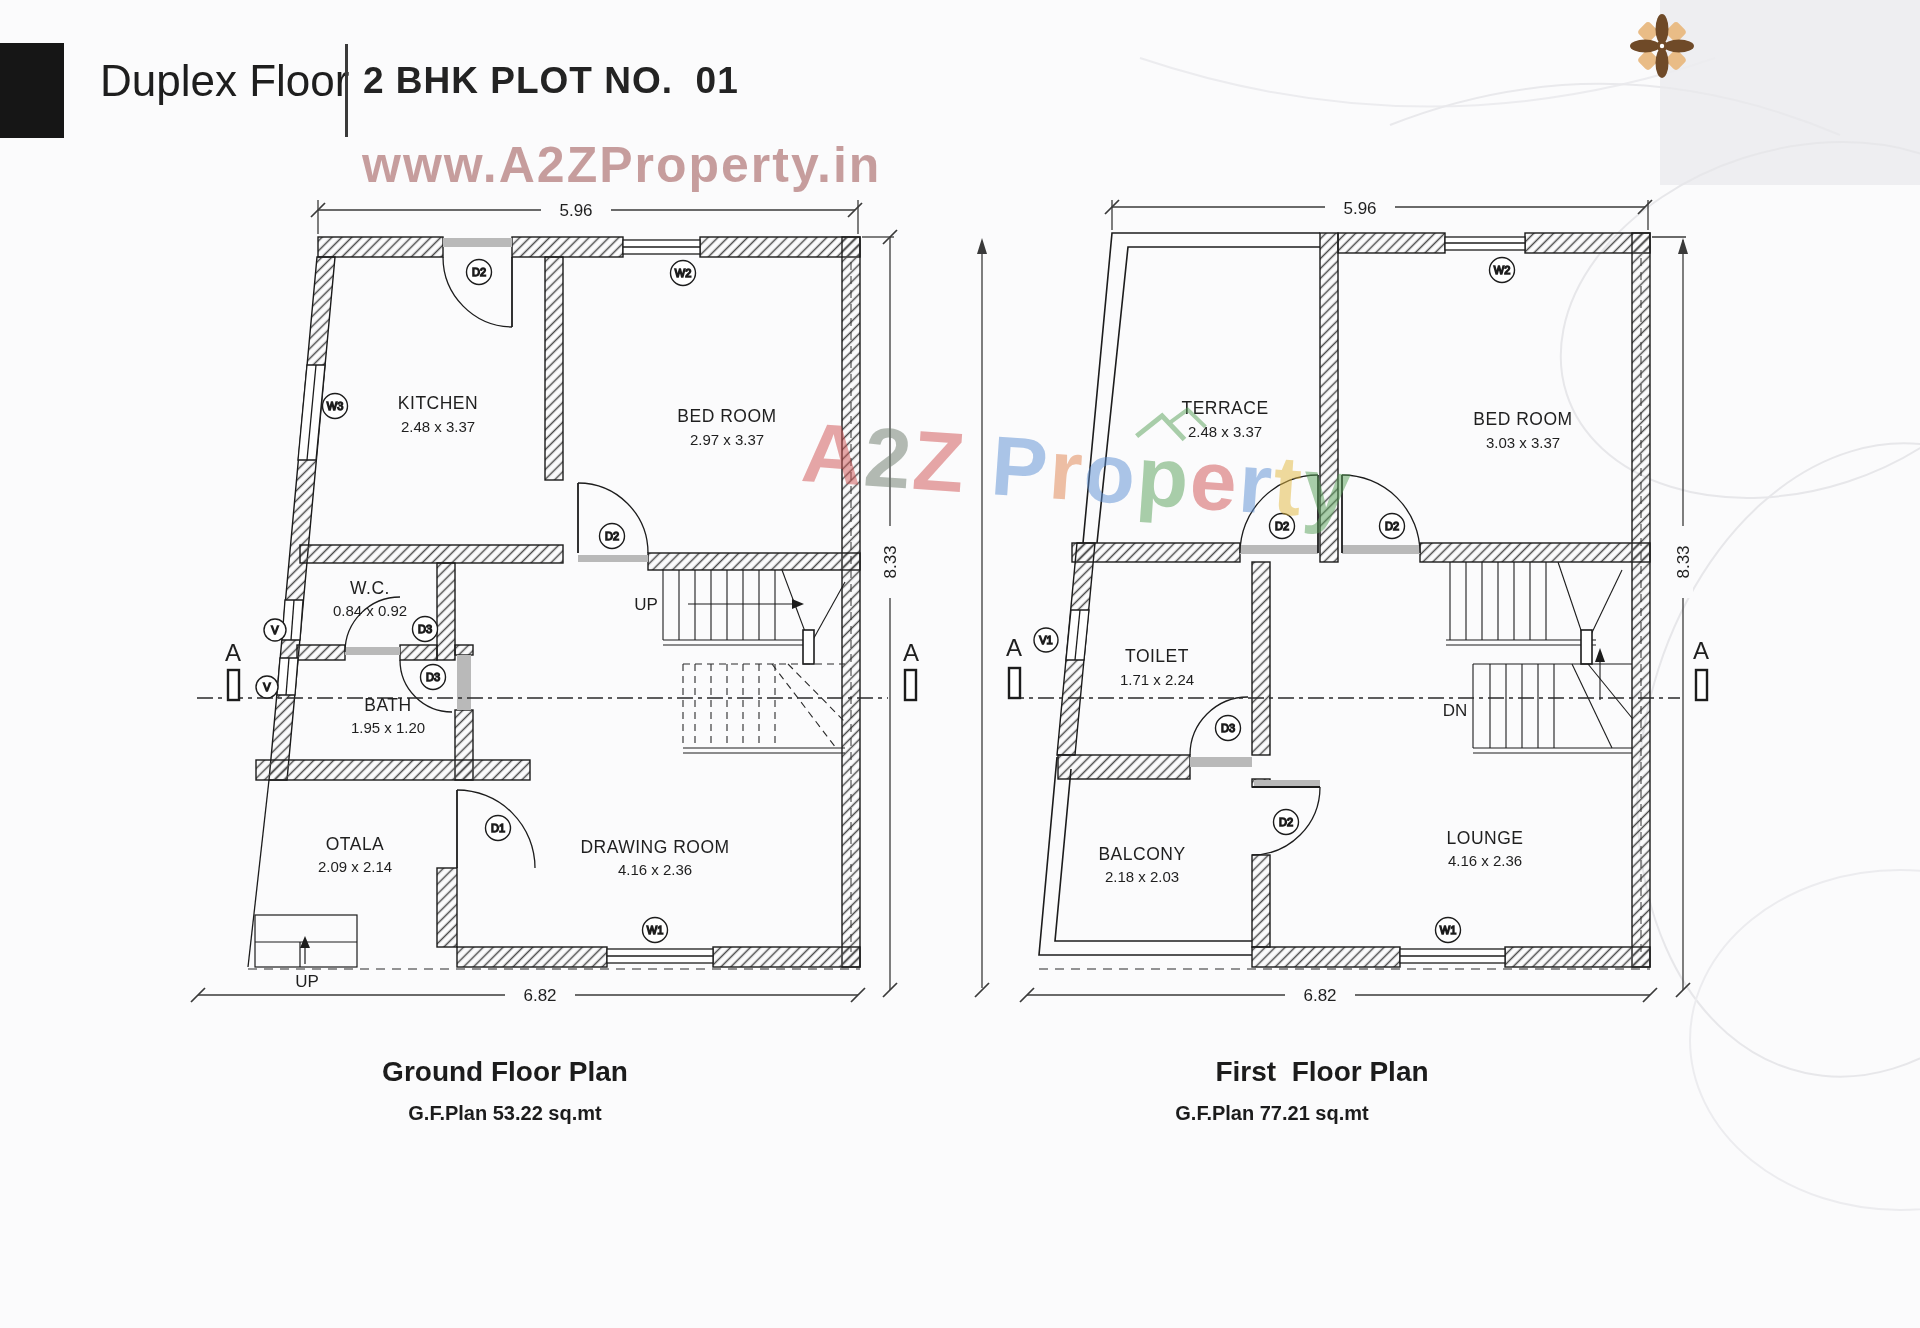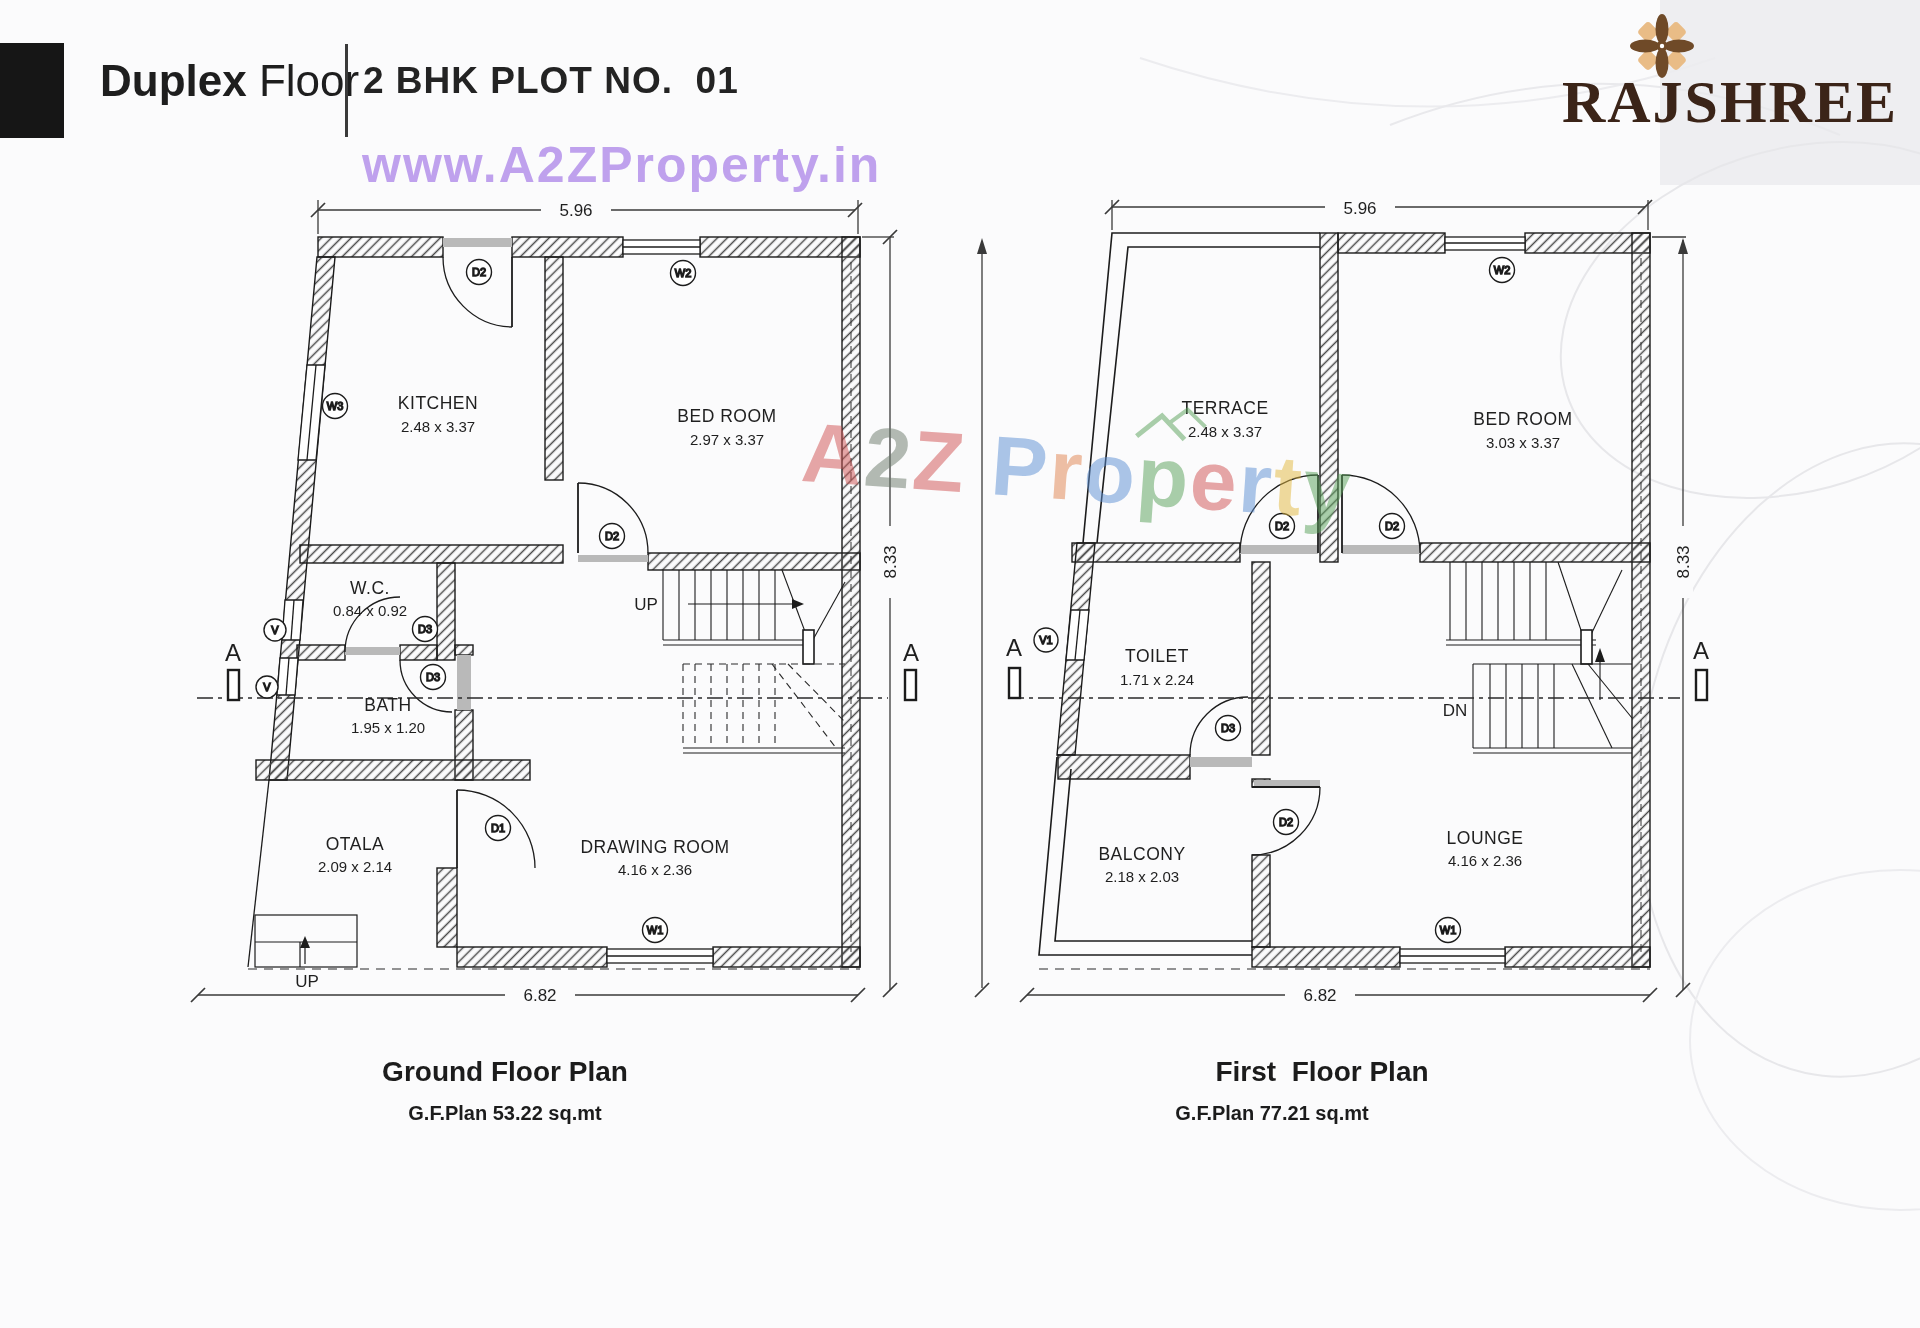--- a/index.html
+++ b/index.html
@@ -1,22 +1,22 @@
 <!DOCTYPE html>
 <html><head>
 <meta charset="utf-8">
 <style>
   body{margin:0;background:#e8e8e8}
   .page{position:relative;width:1920px;height:1328px;background:#fbfbfc;overflow:hidden;
         font-family:"Liberation Sans",sans-serif}
   .gray-wm{position:absolute;left:362px;top:136px;font-size:50px;font-weight:bold;
-           color:#6d28d9;opacity:.42;letter-spacing:2px;white-space:pre}
+           color:#7f1d1d;opacity:.42;letter-spacing:2px;white-space:pre}
   .hdr-square{position:absolute;left:0;top:43px;width:64px;height:95px;background:#161616}
   .hdr-title{position:absolute;left:100px;top:56px;font-size:44px;color:#1e1e1e;white-space:pre}
-  .hdr-title .bold{font-weight:bold}
+  .hdr-title .bold{font-weight:normal}
   .hdr-title .light{font-weight:normal}
   .hdr-div{position:absolute;left:345px;top:44px;width:3px;height:93px;background:#3a3a3a}
   .hdr-plot{position:absolute;left:363px;top:60px;font-size:37px;font-weight:bold;color:#232323;letter-spacing:1px;white-space:pre}
   .logo-text{position:absolute;right:22px;top:68px;font-family:"Liberation Serif",serif;
              font-size:60px;font-weight:600;color:#3b2418;letter-spacing:2px}
   .caption{position:absolute;width:460px;text-align:center;font-weight:bold;color:#1c1c1c;white-space:pre}
   .caption.main{font-size:28px}
   .caption.sub{font-size:20px}
   svg.plan{position:absolute;left:0;top:0}
   svg text{font-family:"Liberation Sans",sans-serif;fill:#1f1f1f;text-anchor:middle}
@@ -395,20 +395,19 @@
       </g>
       <circle r="5.5" fill="#6f4a28"></circle>
       <circle r="2.2" fill="#fff"></circle>
     </g>
   </svg>
 
   <div class="hdr-square"></div>
   <div class="hdr-title"><span class="bold">Duplex</span><span class="light"> Floor</span></div>
   <div class="hdr-div"></div>
   <div class="hdr-plot">2 BHK PLOT NO.  01</div>
-  <div class="logo-text">RAJSHREE</div>
 
   <div class="caption main" style="left:275px;top:1056px">Ground Floor Plan</div>
   <div class="caption sub" style="left:275px;top:1102px">G.F.Plan 53.22 sq.mt</div>
   <div class="caption main" style="left:1092px;top:1056px">First  Floor Plan</div>
   <div class="caption sub" style="left:1042px;top:1102px">G.F.Plan 77.21 sq.mt</div>
 
 </div>
 
 </body></html>

